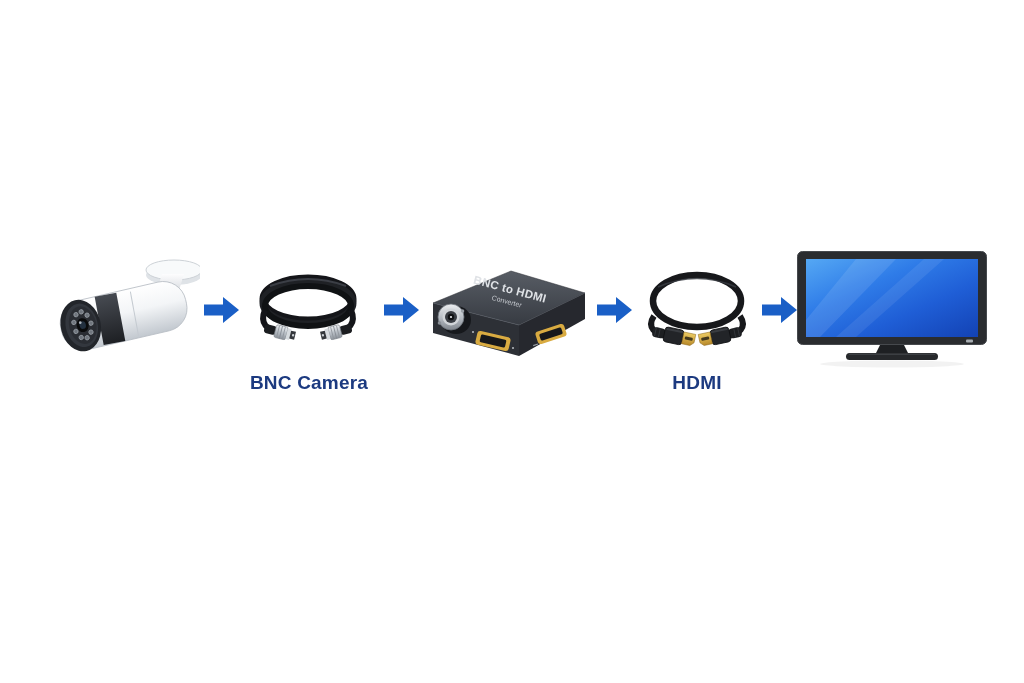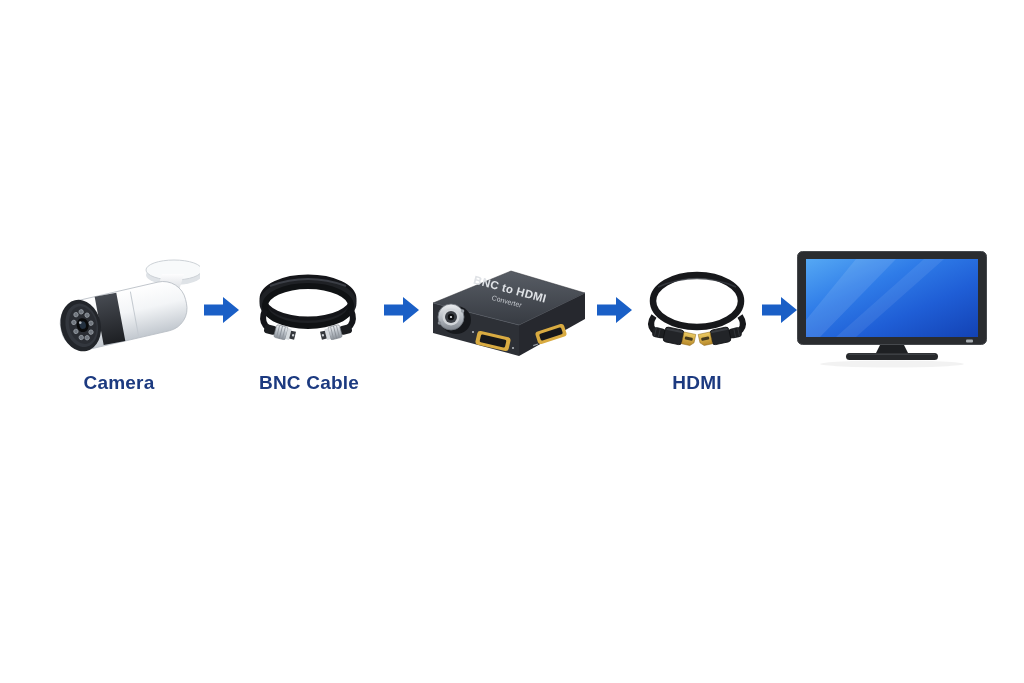--- a/index.html
+++ b/index.html
@@ -75,21 +75,20 @@
               <circle cx="39.8" cy="53.3" r="2.2"></circle>
                 <circle cx="45.5" cy="51.7" r="2.2"></circle>
               <circle cx="50.5" cy="56.3" r="2.2"></circle>
             </g>
             <ellipse cx="44" cy="65" rx="6" ry="7" fill="#0a0b0c"></ellipse>
             <ellipse cx="44" cy="65" rx="3.2" ry="3.8" fill="#22303f"></ellipse>
             <circle cx="42.2" cy="62" r="1.4" fill="#cfd6de" opacity="0.8"></circle>
           </g>
         </svg>
       </div>
-      <div class="step-label">Camera</div>
     </div>
 
     <div class="cell arrow-cell" style="left:204px;width:36px;">
       <div class="art">
         <svg width="36" height="28" viewBox="0 0 36 28">
           <polygon points="0,8.5 19,8.5 19,1 35,14 19,27 19,19.5 0,19.5"></polygon>
         </svg>
       </div>
     </div>
 
@@ -126,21 +125,21 @@
             <rect x="-5" y="-6.5" width="12" height="13" rx="2" fill="url(#bncSilver)" stroke="#767c84" stroke-width="0.6"></rect>
             <line x1="-2" y1="-6" x2="-2" y2="6" stroke="#8e949b" stroke-width="0.8"></line>
             <line x1="1" y1="-6.5" x2="1" y2="6.5" stroke="#848a92" stroke-width="0.8"></line>
             <line x1="4" y1="-6" x2="4" y2="6" stroke="#8e949b" stroke-width="0.8"></line>
             <rect x="7" y="-5.5" width="3.5" height="11" fill="#d6dade"></rect>
             <rect x="10.5" y="-4" width="5" height="8" fill="#34373c"></rect>
             <circle cx="13.5" cy="0" r="1.2" fill="#caced3"></circle>
           </g>
         </svg>
       </div>
-      <div class="step-label">BNC Cable</div>
+      <div class="step-label">BNC Camera</div>
     </div>
 
     <div class="cell arrow-cell" style="left:384px;width:36px;">
       <div class="art">
         <svg width="36" height="28" viewBox="0 0 36 28">
           <polygon points="0,8.5 19,8.5 19,1 35,14 19,27 19,19.5 0,19.5"></polygon>
         </svg>
       </div>
     </div>
 

